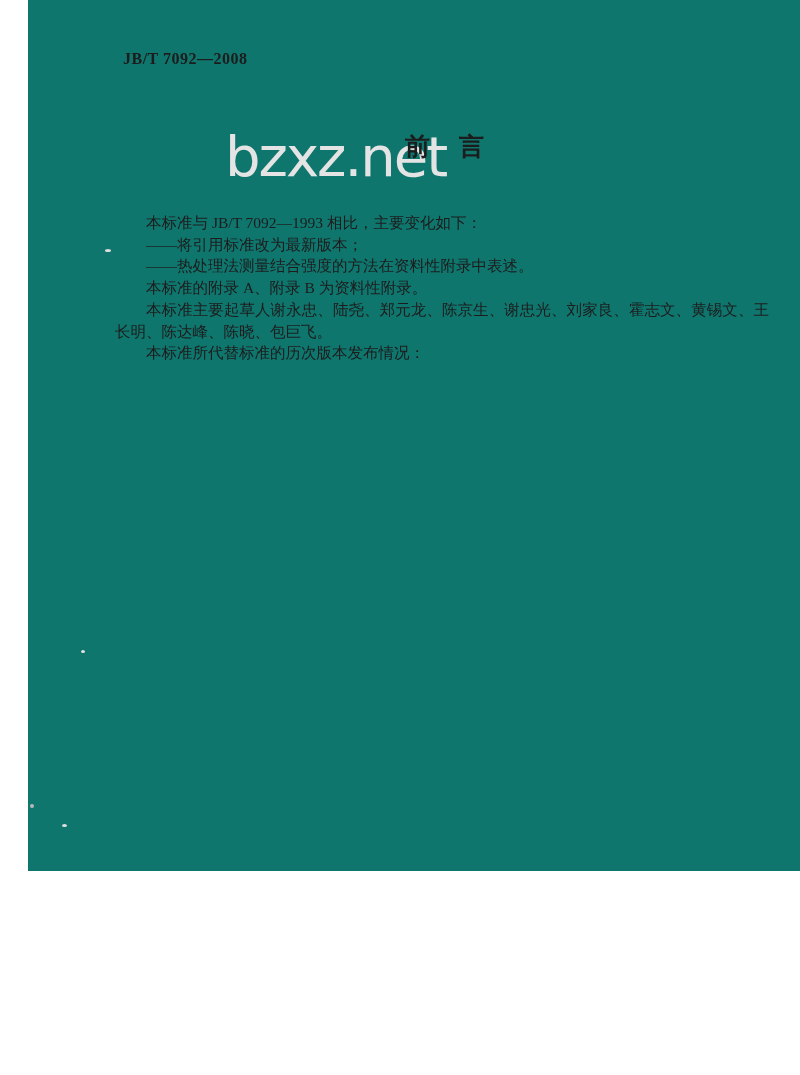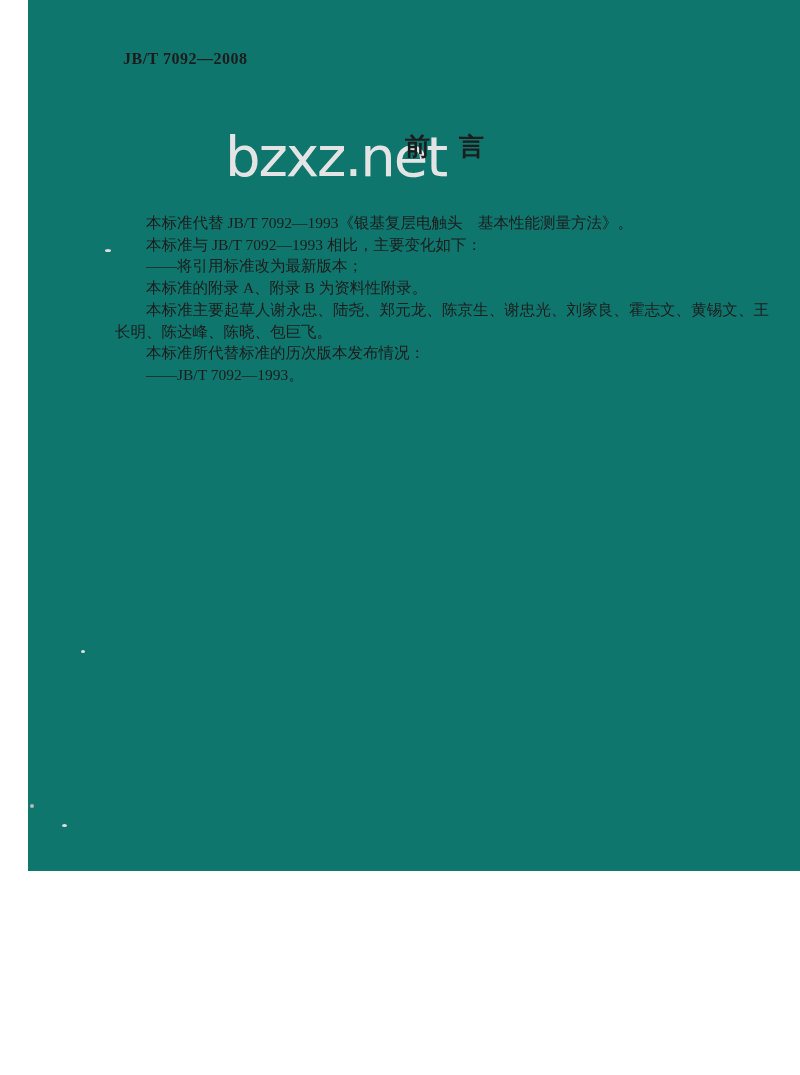--- a/index.html
+++ b/index.html
@@ -89,27 +89,26 @@
 
 <div class="page">
 
   <div class="doc-number">JB/T 7092—2008</div>
 
   <div class="watermark">bzxz.net</div>
 
   <h1 class="page-title">前　言</h1>
 
   <div class="body-text">
-      <p class="para">本标准代替 JB/T 7092—1993《银基复层电触头　基本性能测量方法》。</p>
       <p class="para">本标准与 JB/T 7092—1993 相比，主要变化如下：</p>
       <p class="para">——将引用标准改为最新版本；</p>
+      <p class="para">——热处理法测量结合强度的方法在资料性附录中表述。</p>
       <p class="para">本标准的附录 A、附录 B 为资料性附录。</p>
       <p class="para">本标准主要起草人谢永忠、陆尧、郑元龙、陈京生、谢忠光、刘家良、霍志文、黄锡文、王长明、陈达峰、陈晓、包巨飞。</p>
       <p class="para">本标准所代替标准的历次版本发布情况：</p>
-      <p class="para">——JB/T 7092—1993。</p>
     </div>
 
   <div class="page-number">Ⅱ</div>
 
   <div class="speck speck-1"></div>
   <div class="speck speck-2"></div>
   <div class="speck speck-3"></div>
   <div class="speck speck-4"></div>
   <div class="speck speck-5"></div>
   <div class="speck speck-6"></div>

